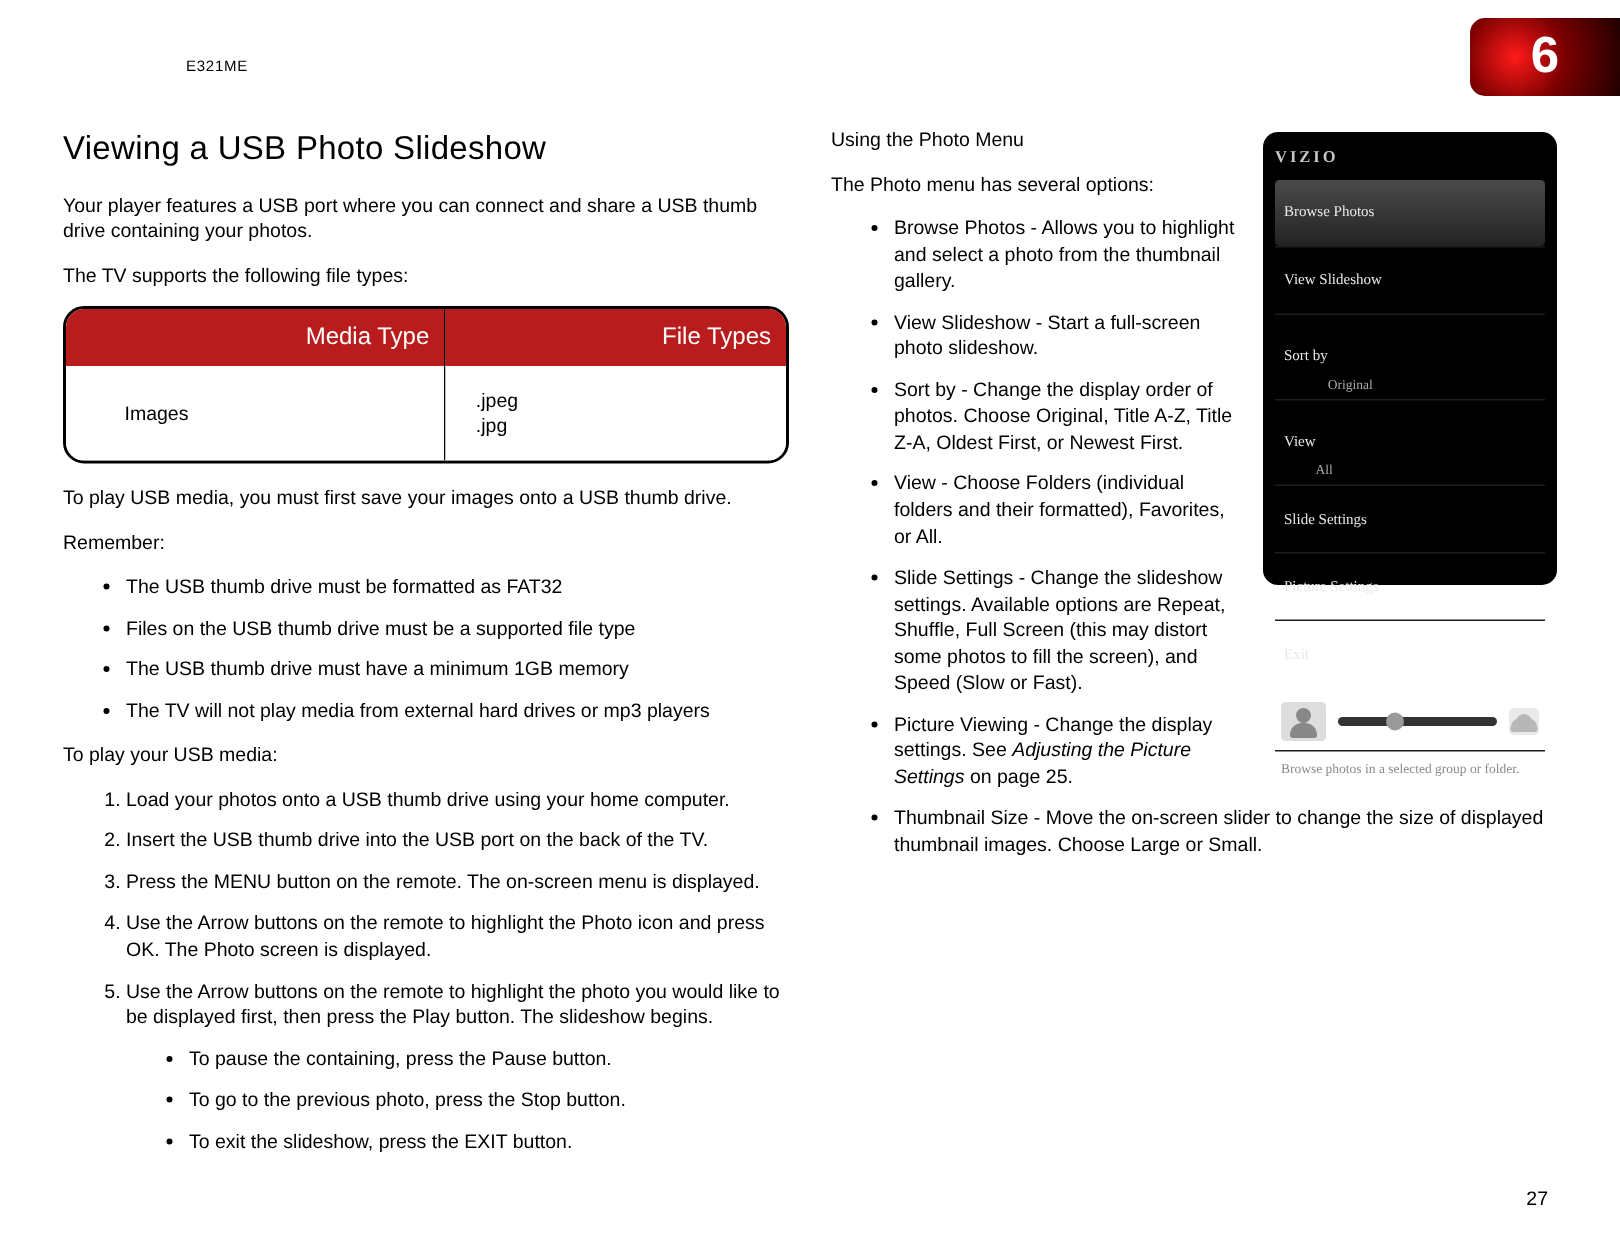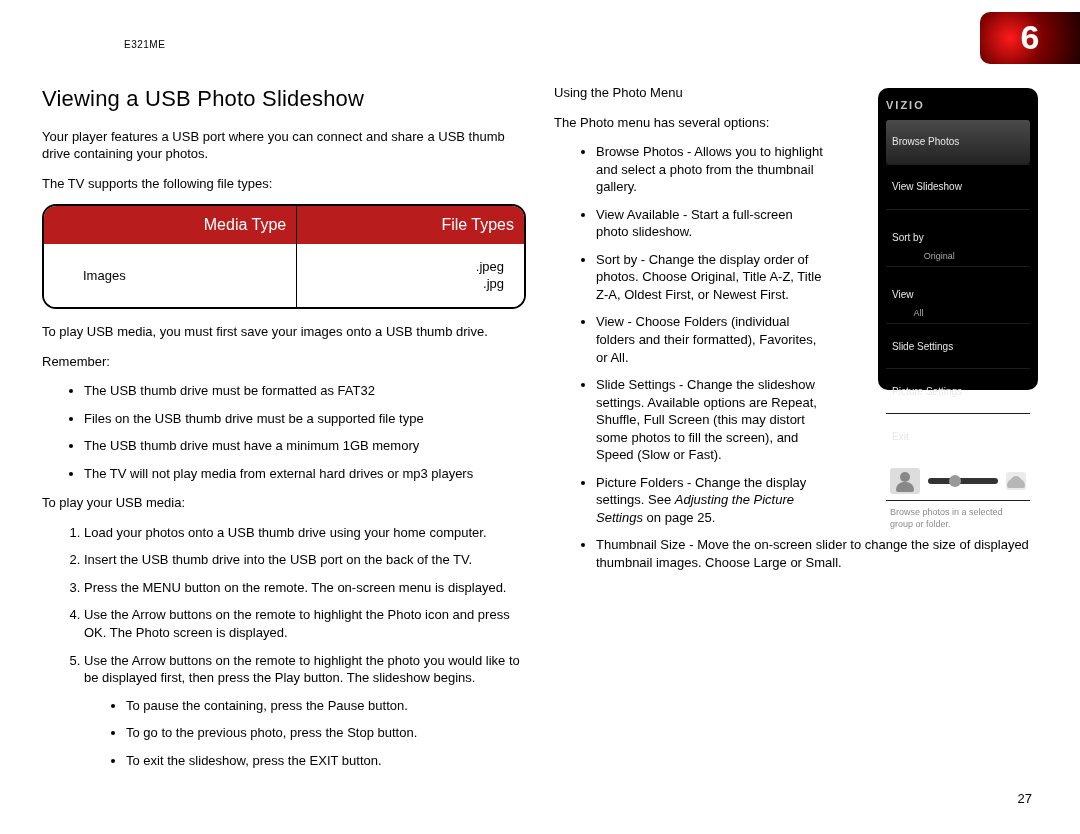--- a/index.html
+++ b/index.html
@@ -11,29 +11,29 @@
   .columns { display: flex; gap: 28px; padding-top: 54px; }
   .col { flex: 1 1 0; }
   .col-left { max-width: 500px; }
   .col-right { max-width: 500px; position: relative; }
   h1 { font-size: 22px; font-weight: normal; margin-bottom: 14px; letter-spacing: 0.2px; }
   p { margin-bottom: 12px; }
   .tbl { width: 100%; border-collapse: separate; border-spacing: 0; margin: 8px 0 14px 0; border: 2px solid #000; border-radius: 14px; overflow: hidden; }
   .tbl thead th { background: #b91c1c; color: #fff; font-weight: normal; padding: 8px 10px; text-align: right; font-size: 16px; }
   .tbl thead th:first-child { border-right: 1px solid #000; }
   .tbl td { padding: 14px 20px; text-align: left; vertical-align: middle; background: #fff; }
-  .tbl td.ft { text-align: right; }
+  .tbl td.ft { text-align: left; }
   .tbl tr td:first-child { border-right: 1px solid #000; padding-left: 39px; }
   ul, ol { margin: 4px 0 12px 0; padding-left: 42px; }
   ul li, ol li { margin-bottom: 10px; }
   ul { list-style-type: disc; }
   ol { list-style-type: decimal; }
   ul.sub { margin-top: 4px; margin-bottom: 4px; }
   .right-flow { padding-right: 210px; }
-  .photo-menu-box { position: absolute; top: 4px; right: 0; width: 160px; height: 302px; background: #000; border-radius: 10px; padding: 10px 8px 8px 8px; color: #e8e8e8; display: flex; flex-direction: column; }
+  .photo-menu-box { position: absolute; top: 4px; right: 0; width: 196px; height: 302px; background: #000; border-radius: 10px; padding: 10px 8px 8px 8px; color: #e8e8e8; display: flex; flex-direction: column; font-family: Liberation Serif, serif; }
   .pm-brand { width: 56px; height: 14px; margin-bottom: 8px; display: flex; align-items: center; letter-spacing: 2px; font-weight: bold; font-size: 11px; color: #c6c6c6; }
   .pm-row { display: flex; justify-content: flex-start; align-items: center; font-size: 10px; padding: 4px 6px; border-top: 1px solid #1d1d1d; }
   .pm-row.first { border-top: none; background: linear-gradient(#4a4a4a,#232323); border-radius: 3px; }
   .pm-row .rv { color: #aaa; font-size: 9px; margin-top: 36px; }
   .pm-thumbs { display: flex; align-items: center; gap: 8px; margin-top: 4px; padding: 6px 4px; }
   .pm-thumb { width: 30px; height: 26px; background: #ddd; border-radius: 3px; position: relative; }
   .pm-thumb .head { position: absolute; top: 4px; left: 50%; transform: translateX(-50%); width: 10px; height: 10px; background: #888; border-radius: 50%; }
   .pm-thumb .body { position: absolute; bottom: 2px; left: 50%; transform: translateX(-50%); width: 18px; height: 10px; background: #888; border-radius: 8px 8px 2px 2px; }
   .pm-thumb.small { width: 20px; height: 18px; opacity: 0.6; }
   .pm-slider { flex: 1; height: 6px; background: #333; border-radius: 3px; position: relative; }
@@ -148,26 +148,26 @@
             </div>
         </div>
         <div class="pm-help">Browse photos in a selected group or folder.</div>
       </div>
 
       <p>Using the Photo Menu</p>
       <p>The Photo menu has several options:</p>
 
       <ul>
         <li class="right-flow">Browse Photos - Allows you to highlight and select a photo from the thumbnail gallery.</li>
-        <li class="right-flow">View Available - Start a full-screen photo slideshow.</li>
+        <li class="right-flow">View Slideshow - Start a full-screen photo slideshow.</li>
         <li class="right-flow">Sort by - Change the display order of photos. Choose Original, Title A-Z, Title Z-A, Oldest First, or Newest First.</li>
         <li class="right-flow">View - Choose Folders (individual folders and their formatted), Favorites, or All.</li>
         <li class="right-flow">Slide Settings - Change the slideshow settings. Available options are Repeat, Shufﬂe, Full Screen (this may distort some photos to fill the screen), and Speed (Slow or Fast).</li>
         <li class="right-flow">
-          <span>Picture Folders - Change the display settings. See </span><span class="italic">Adjusting the Picture Settings</span><span> on page 25.</span>
+          <span>Picture Viewing - Change the display settings. See </span><span class="italic">Adjusting the Picture Settings</span><span> on page 25.</span>
         </li>
         <li>Thumbnail Size - Move the on-screen slider to change the size of displayed thumbnail images. Choose Large or Small.</li>
       </ul>
     </div>
 
   </div>
 
   <div class="page-num">27</div>
 </div>
 

